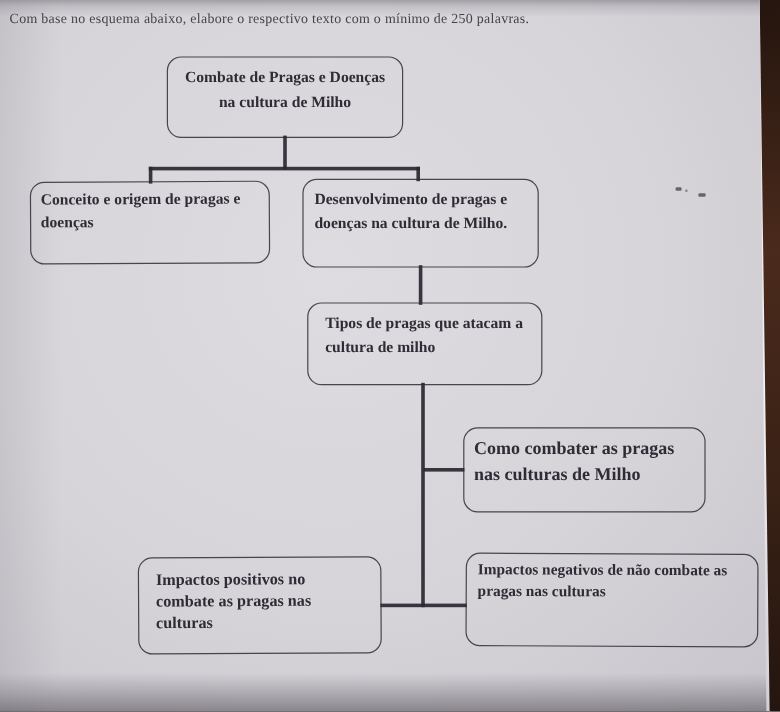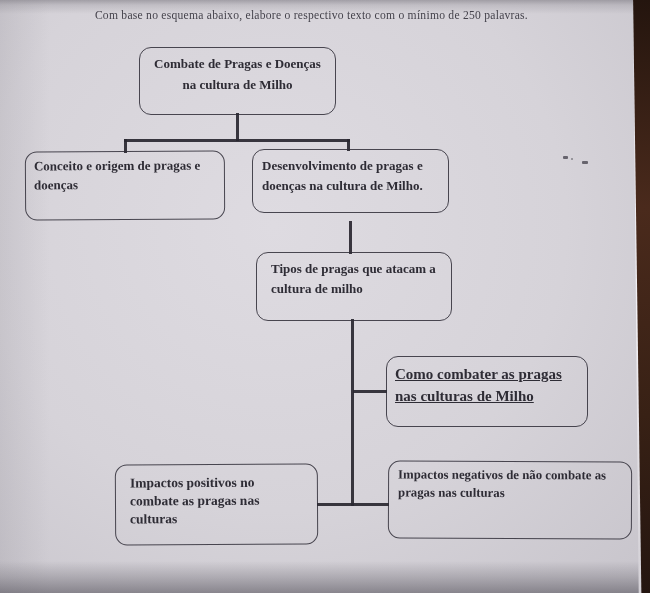--- a/index.html
+++ b/index.html
@@ -24,39 +24,39 @@
     transform:rotate(-0.55deg);transform-origin:top right;
   }
   
   .desk{
     position:absolute;top:0;right:0;width:18px;height:100%;
     background:linear-gradient(180deg,#24150e,#4a2a1c 35%,#382115 70%,#241510);
     clip-path:polygon(6% 0%, 100% 0%, 100% 100%, 52% 100%);
   }
   .instruction{
     position:absolute;left:8px;top:9px;width:520px;
-    font-size:11.6px;letter-spacing:0.25px;color:#44424b;text-align:right;
+    font-size:11.6px;letter-spacing:0.25px;color:#44424b;
   }
   .node{
     position:absolute;box-sizing:border-box;
     border:1.6px solid rgba(46,44,54,0.85);
     border-radius:12px;
     color:#2e2c35;font-weight:bold;
   }
   .line{position:absolute;background:rgba(41,39,48,0.92);}
   .n-root{left:139px;top:47px;width:197px;height:68px;text-align:center;
           padding:6px 8px;font-size:13px;line-height:1.6;font-family:Liberation Serif, serif;}
   .n-concept{left:25px;top:151px;width:200px;height:69px;
           padding:5px 8px;font-size:13px;line-height:1.45;transform:rotate(-0.3deg);}
-  .n-development{left:252px;top:149px;width:197px;height:64px;
+  .n-development{left:252px;top:149px;width:197px;height:74px;
           padding:6px 9px;font-size:13px;line-height:1.5;}
   .n-types{left:256px;top:252px;width:196px;height:69px;
           padding:6px 14px;font-size:13px;line-height:1.5;}
   .n-combat{left:386px;top:356px;width:202px;height:71px;
-          padding:7px 8px;font-size:15px;line-height:1.45;text-decoration:underline;}
+          padding:7px 8px;font-size:15px;line-height:1.45;}
   .n-positive{left:115px;top:464px;width:203px;height:81px;
           padding:9px 44px 0 14px;font-size:13.5px;line-height:1.35;transform:rotate(-0.3deg);}
   .n-negative{left:388px;top:461px;width:244px;height:78px;
           padding:5px 6px 0 9px;font-size:12.8px;line-height:1.4;transform:rotate(0.25deg);}
   
   .l-root-stub{left:236px;top:113px;width:3px;height:28px;}
   .l-branch{left:124px;top:139px;width:226px;height:3px;}
   .l-left-stub{left:124px;top:139px;width:3px;height:14px;}
   .l-right-stub{left:347px;top:139px;width:3px;height:12px;}
   .l-dev-types{left:349px;top:221px;width:3px;height:33px;}

